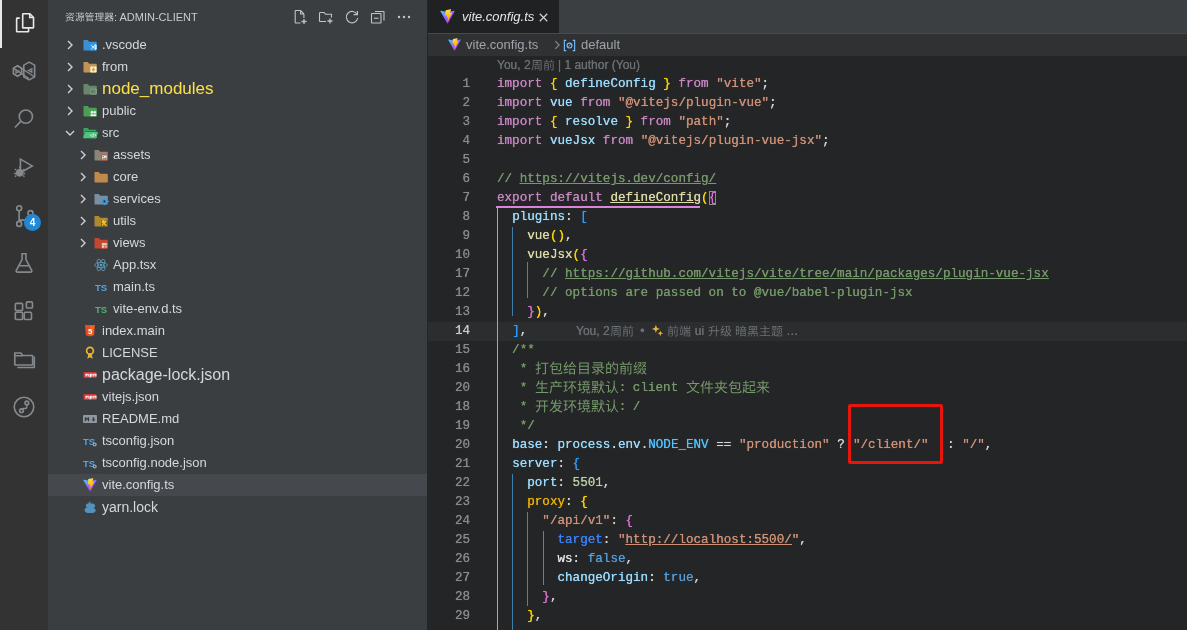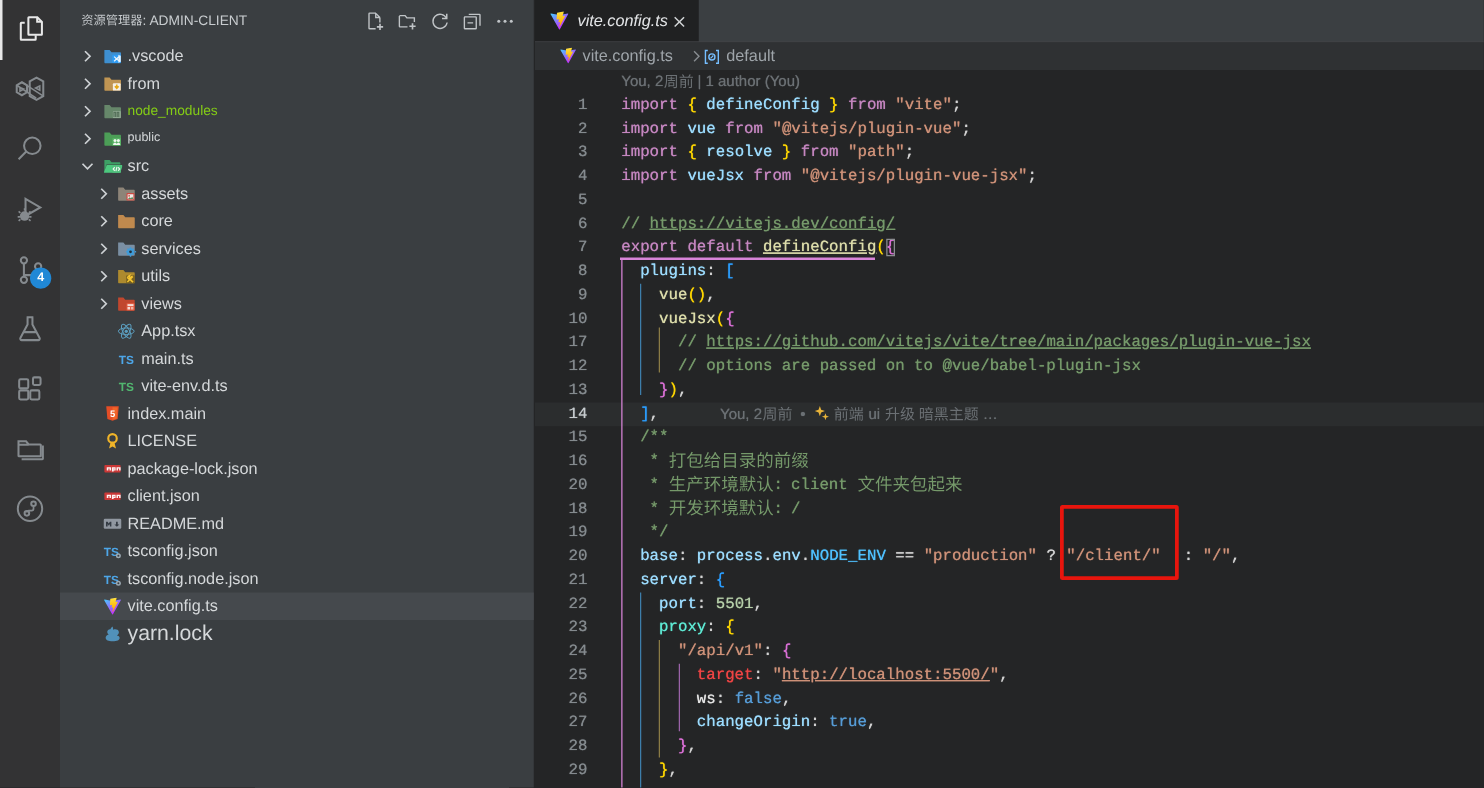--- a/index.html
+++ b/index.html
@@ -111,33 +111,33 @@
 <div style="position:absolute;left:102px;top:56px;height:22px;line-height:22px;color:#d5d8da;font-size:13px">from</div>
 <svg width="16" height="16" viewBox="0 0 16 16" style="position:absolute;left:62px;top:81px" fill="none" stroke="#cdd1d4" stroke-width="1.4">
     <path d="M6 4l4 4-4 4"></path>
   </svg>
 <svg width="16" height="16" viewBox="0 0 16 16" style="position:absolute;left:82px;top:81px">
     <path fill="#66876a" d="M1.5 3h4.2l1.5 1.7h6.8c.4 0 .8.3.8.8v7.3c0 .4-.3.8-.8.8H2.3c-.4 0-.8-.3-.8-.8z"></path>
     <path fill="rgba(255,255,255,.22)" d="M1.5 4.7h13.3v1.2H1.5z" opacity="0"></path>
     <rect x="8.3" y="7.8" width="6.4" height="5.6" rx=".7" fill="#8fa892"></rect>
     <path d="M9.2 12.6V8.9h1.3v3.7M11.8 12.6V8.9h1.2v3.7" stroke="#55705a" stroke-width=".9" fill="none"></path>
   </svg>
-<div style="position:absolute;left:102px;top:78px;height:22px;line-height:22px;color:#84cc16;font-size:11px">node_modules</div>
+<div style="position:absolute;left:102px;top:78px;height:22px;line-height:22px;color:#fde047;font-size:17px">node_modules</div>
 <svg width="16" height="16" viewBox="0 0 16 16" style="position:absolute;left:62px;top:103px" fill="none" stroke="#cdd1d4" stroke-width="1.4">
     <path d="M6 4l4 4-4 4"></path>
   </svg>
 <svg width="16" height="16" viewBox="0 0 16 16" style="position:absolute;left:82px;top:103px">
     <path fill="#4c9e57" d="M1.5 3h4.2l1.5 1.7h6.8c.4 0 .8.3.8.8v7.3c0 .4-.3.8-.8.8H2.3c-.4 0-.8-.3-.8-.8z"></path>
     <path fill="rgba(255,255,255,.22)" d="M1.5 4.7h13.3v1.2H1.5z" opacity="0"></path>
     <rect x="7.8" y="7.4" width="7" height="6" rx=".7" fill="#57b264"></rect>
     <circle cx="10" cy="9.3" r="1.2" fill="#eef7ef"></circle>
     <circle cx="12.7" cy="9.3" r="1.2" fill="#eef7ef"></circle>
     <path d="M8.4 13c.2-1.4 1-2 1.6-2s1.4.6 1.6 2zM11.3 13c.2-1.4 1-2 1.4-2 .6 0 1.3.6 1.5 2z" fill="#eef7ef"></path>
   </svg>
-<div style="position:absolute;left:102px;top:100px;height:22px;line-height:22px;color:#d5d8da;font-size:10px">public</div>
+<div style="position:absolute;left:102px;top:100px;height:22px;line-height:22px;color:#d5d8da;font-size:13px">public</div>
 <svg width="16" height="16" viewBox="0 0 16 16" style="position:absolute;left:62px;top:125px" fill="none" stroke="#cdd1d4" stroke-width="1.4">
     <path d="M4 6l4 4 4-4"></path>
   </svg>
 <svg width="16" height="16" viewBox="0 0 16 16" style="position:absolute;left:82px;top:125px">
     <path fill="#3da065" d="M1.5 3h4.2l1.5 1.7h6.3c.4 0 .8.3.8.8v1H3.2L1.5 13z"></path>
     <path fill="#3da065" style="filter:brightness(1.25)" d="M3.4 6.9h11.8c.5 0 .9.5.7 1l-1.5 4.7c-.1.4-.4.6-.8.6H1.7c-.4 0-.6-.3-.5-.7z"></path>
     <rect x="7.8" y="7.2" width="7" height="6" rx=".7" fill="#51bd7c"></rect>
     <path d="m9.8 8.8-1.3 1.4 1.3 1.4M12.5 8.8l1.3 1.4-1.3 1.4M11.6 8.5l-.9 3.4" stroke="#eaf7ee" stroke-width=".9" fill="none"></path>
   </svg>
 <div style="position:absolute;left:102px;top:122px;height:22px;line-height:22px;color:#d5d8da;font-size:13px">src</div>
@@ -220,26 +220,26 @@
 <div style="position:absolute;left:102px;top:320px;height:22px;line-height:22px;color:#d5d8da;font-size:13px">index.main</div>
 <svg width="16" height="16" viewBox="0 0 16 16" style="position:absolute;left:82px;top:345px">
     <circle cx="8" cy="5.7" r="3.4" fill="none" stroke="#f0b429" stroke-width="1.7"></circle>
     <path d="m6.6 8.6-1.4 5.2 2.8-1.6L10.8 13.8l-1.4-5.2" fill="#f0b429"></path>
   </svg>
 <div style="position:absolute;left:102px;top:342px;height:22px;line-height:22px;color:#d5d8da;font-size:13px">LICENSE</div>
 <svg width="16" height="16" viewBox="0 0 16 16" style="position:absolute;left:82px;top:367px">
     <rect x="1.5" y="5" width="13" height="6" rx=".8" fill="#cb3837"></rect>
     <path d="M3.4 6.8v2.6h1.3V7.7h.9v1.7h1.2V6.8zM7.5 6.8v3.4h1.4V9.4h1.6V6.8zm2 1.8h-.6v-.9h.6zM11.2 6.8v2.6h1.2V7.7h.9v1.7h1.2V6.8z" fill="#fff" opacity=".95"></path>
   </svg>
-<div style="position:absolute;left:102px;top:364px;height:22px;line-height:22px;color:#d5d8da;font-size:13px">package-lock.json</div>
+<div style="position:absolute;left:102px;top:364px;height:22px;line-height:22px;color:#d5d8da;font-size:16px">package-lock.json</div>
 <svg width="16" height="16" viewBox="0 0 16 16" style="position:absolute;left:82px;top:389px">
     <rect x="1.5" y="5" width="13" height="6" rx=".8" fill="#cb3837"></rect>
     <path d="M3.4 6.8v2.6h1.3V7.7h.9v1.7h1.2V6.8zM7.5 6.8v3.4h1.4V9.4h1.6V6.8zm2 1.8h-.6v-.9h.6zM11.2 6.8v2.6h1.2V7.7h.9v1.7h1.2V6.8z" fill="#fff" opacity=".95"></path>
   </svg>
-<div style="position:absolute;left:102px;top:386px;height:22px;line-height:22px;color:#d5d8da;font-size:13px">client.json</div>
+<div style="position:absolute;left:102px;top:386px;height:22px;line-height:22px;color:#d5d8da;font-size:13px">vitejs.json</div>
 <svg width="16" height="16" viewBox="0 0 16 16" style="position:absolute;left:82px;top:411px">
     <rect x="1" y="4" width="14" height="8" rx="1" fill="#9097a0"></rect>
     <path d="M2.8 10.2V6.3h1.3l.9 1.5.9-1.5h1.2v3.9H5.9V8.1l-.9 1.4-.9-1.4v2.1zM10.8 6.3v2.2h-1.3l2 1.9 2-1.9h-1.3V6.3z" fill="#343b43"></path>
   </svg>
 <div style="position:absolute;left:102px;top:408px;height:22px;line-height:22px;color:#d5d8da;font-size:13px">README.md</div>
 <svg width="16" height="16" viewBox="0 0 16 16" style="position:absolute;left:82px;top:433px">
     <text x="7" y="12" text-anchor="middle" font-family="Liberation Sans" font-size="9.5" font-weight="bold" fill="#4da6e8">TS</text>
     <circle cx="12.7" cy="11.5" r="2" fill="#9aa7b0"></circle>
     <circle cx="12.7" cy="11.5" r=".8" fill="#3a3e41"></circle>
   </svg>
@@ -263,21 +263,21 @@
         <stop offset="1" stop-color="#FFA800"></stop>
       </linearGradient>
     </defs>
 <path fill="url(#vgat20)" d="M399.641 59.525 215.643 388.545c-3.799 6.793-13.559 6.833-17.415.073L10.582 59.556C6.38 52.19 12.68 43.266 21.028 44.76l184.195 32.923c1.175.21 2.378.208 3.553-.006L389.055 44.81c8.32-1.511 14.65 7.337 10.586 14.715Z"></path>
 <path fill="url(#vgbt20)" d="M292.965 1.574 156.801 28.255a5 5 0 0 0-4.03 4.611l-8.376 141.464c-.222 3.71 3.186 6.594 6.808 5.767l37.906-8.746c3.952-.912 7.524 2.57 6.712 6.542l-11.263 55.16c-.845 4.13 3.03 7.671 7.063 6.455l23.414-7.113c4.04-1.226 7.92 2.33 7.072 6.463l-17.93 86.818c-1.236 5.997 6.734 9.267 10.579 4.339l2.568-3.297 111.13-221.938c2.064-4.127-1.49-8.829-6.048-8.002l-39.02 7.532c-4.104.792-7.594-3.03-6.435-7.041l25.471-88.293c1.161-4.023-2.347-7.848-6.457-7.04Z"></path>
   </svg>
 <div style="position:absolute;left:102px;top:474px;height:22px;line-height:22px;color:#d5d8da;font-size:13px">vite.config.ts</div>
 <svg width="16" height="16" viewBox="0 0 16 16" style="position:absolute;left:82px;top:499px">
     <path d="M8 2.2c.5 1 .6 1.8.4 2.6 2-.9 4.2-.2 4.6 1.4.4 1.4-.4 2.4-1.6 3.1 1.4.2 2.3.9 2.3 2.1 0 1.6-1.9 2.6-5.7 2.6-3.1 0-5.5-.8-5.5-2.8 0-1.4 1-2.3 2.4-2.7C3.6 7.6 3.4 6 4.5 5c.5-.5 1.1-.7 1.8-.6C6.6 3.5 7.2 2.7 8 2.2z" fill="#5191ba"></path>
   </svg>
-<div style="position:absolute;left:102px;top:496px;height:22px;line-height:22px;color:#d5d8da;font-size:17px">yarn.lock</div>
+<div style="position:absolute;left:102px;top:496px;height:22px;line-height:22px;color:#d5d8da;font-size:14px">yarn.lock</div>
 
 <div style="position:absolute;left:428px;top:0;width:759px;height:33px;background:#3b3f42"></div>
 <div style="position:absolute;left:428px;top:33px;width:759px;height:1px;background:#47494c"></div>
 <div style="position:absolute;left:428px;top:0;width:131px;height:33px;background:#202122"></div>
 <svg width="15" height="15" viewBox="0 0 410 404" style="position:absolute;left:440px;top:9px">
 <defs>
       <linearGradient id="vgatab" x1="6" y1="33" x2="235" y2="344" gradientUnits="userSpaceOnUse">
 <stop stop-color="#41D1FF"></stop>
         <stop offset="1" stop-color="#BD34FE"></stop>
       </linearGradient>
@@ -422,25 +422,25 @@
 <div class="crow" style="top:417px;left:497px"><span style="color:#75996a">   */</span></div>
 <div class="lnum" style="top:436px;color:#848a8e">20</div>
 <div class="crow" style="top:436px;left:497px"><span style="color:#d4d4d4">  </span><span style="color:#9CDCFE">base</span><span style="color:#d4d4d4">: </span><span style="color:#9CDCFE">process</span><span style="color:#d4d4d4">.</span><span style="color:#9CDCFE">env</span><span style="color:#d4d4d4">.</span><span style="color:#4FC1FF">NODE_ENV</span><span style="color:#d4d4d4"> == </span><span style="color:#CE9178">"production"</span><span style="color:#d4d4d4"> ?</span></div>
 <div class="crow" style="top:436px;left:853px"><span style="color:#CE9178">"/client/"</span></div>
 <div class="crow" style="top:436px;left:947px"><span style="color:#d4d4d4">: </span><span style="color:#CE9178">"/"</span><span style="color:#d4d4d4">,</span></div>
 <div class="lnum" style="top:455px;color:#848a8e">21</div>
 <div class="crow" style="top:455px;left:497px"><span style="color:#d4d4d4">  </span><span style="color:#9CDCFE">server</span><span style="color:#d4d4d4">: </span><span style="color:#2B9EFF">{</span></div>
 <div class="lnum" style="top:474px;color:#848a8e">22</div>
 <div class="crow" style="top:474px;left:497px"><span style="color:#d4d4d4">    </span><span style="color:#9CDCFE">port</span><span style="color:#d4d4d4">: </span><span style="color:#B5CEA8">5501</span><span style="color:#d4d4d4">,</span></div>
 <div class="lnum" style="top:493px;color:#848a8e">23</div>
-<div class="crow" style="top:493px;left:497px"><span style="color:#d4d4d4">    </span><span style="color:#5eead4">proxy</span><span style="color:#d4d4d4">: </span><span style="color:#FFD700">{</span></div>
+<div class="crow" style="top:493px;left:497px"><span style="color:#d4d4d4">    </span><span style="color:#eab308">proxy</span><span style="color:#d4d4d4">: </span><span style="color:#FFD700">{</span></div>
 <div class="lnum" style="top:512px;color:#848a8e">24</div>
 <div class="crow" style="top:512px;left:497px"><span style="color:#d4d4d4">      </span><span style="color:#CE9178">"/api/v1"</span><span style="color:#d4d4d4">: </span><span style="color:#DA70D6">{</span></div>
 <div class="lnum" style="top:531px;color:#848a8e">25</div>
-<div class="crow" style="top:531px;left:497px"><span style="color:#d4d4d4">        </span><span style="color:#ef4444">target</span><span style="color:#d4d4d4">: </span><span style="color:#CE9178">"</span><span style="color:#CE9178;text-decoration:underline">http://localhost:5500/</span><span style="color:#CE9178">"</span><span style="color:#d4d4d4">,</span></div>
+<div class="crow" style="top:531px;left:497px"><span style="color:#d4d4d4">        </span><span style="color:#3b82f6">target</span><span style="color:#d4d4d4">: </span><span style="color:#CE9178">"</span><span style="color:#CE9178;text-decoration:underline">http://localhost:5500/</span><span style="color:#CE9178">"</span><span style="color:#d4d4d4">,</span></div>
 <div class="lnum" style="top:550px;color:#848a8e">26</div>
 <div class="crow" style="top:550px;left:497px"><span style="color:#d4d4d4">        </span><span style="color:#e5e5e5">ws</span><span style="color:#d4d4d4">: </span><span style="color:#569CD6">false</span><span style="color:#d4d4d4">,</span></div>
 <div class="lnum" style="top:569px;color:#848a8e">27</div>
 <div class="crow" style="top:569px;left:497px"><span style="color:#d4d4d4">        </span><span style="color:#9CDCFE">changeOrigin</span><span style="color:#d4d4d4">: </span><span style="color:#569CD6">true</span><span style="color:#d4d4d4">,</span></div>
 <div class="lnum" style="top:588px;color:#848a8e">28</div>
 <div class="crow" style="top:588px;left:497px"><span style="color:#d4d4d4">      </span><span style="color:#DA70D6">}</span><span style="color:#d4d4d4">,</span></div>
 <div class="lnum" style="top:607px;color:#848a8e">29</div>
 <div class="crow" style="top:607px;left:497px"><span style="color:#d4d4d4">    </span><span style="color:#FFD700">}</span><span style="color:#d4d4d4">,</span></div>
 
 <div style="position:absolute;left:848px;top:404px;width:95px;height:60px;border:3.5px solid #e8150d;border-radius:2px"></div>

